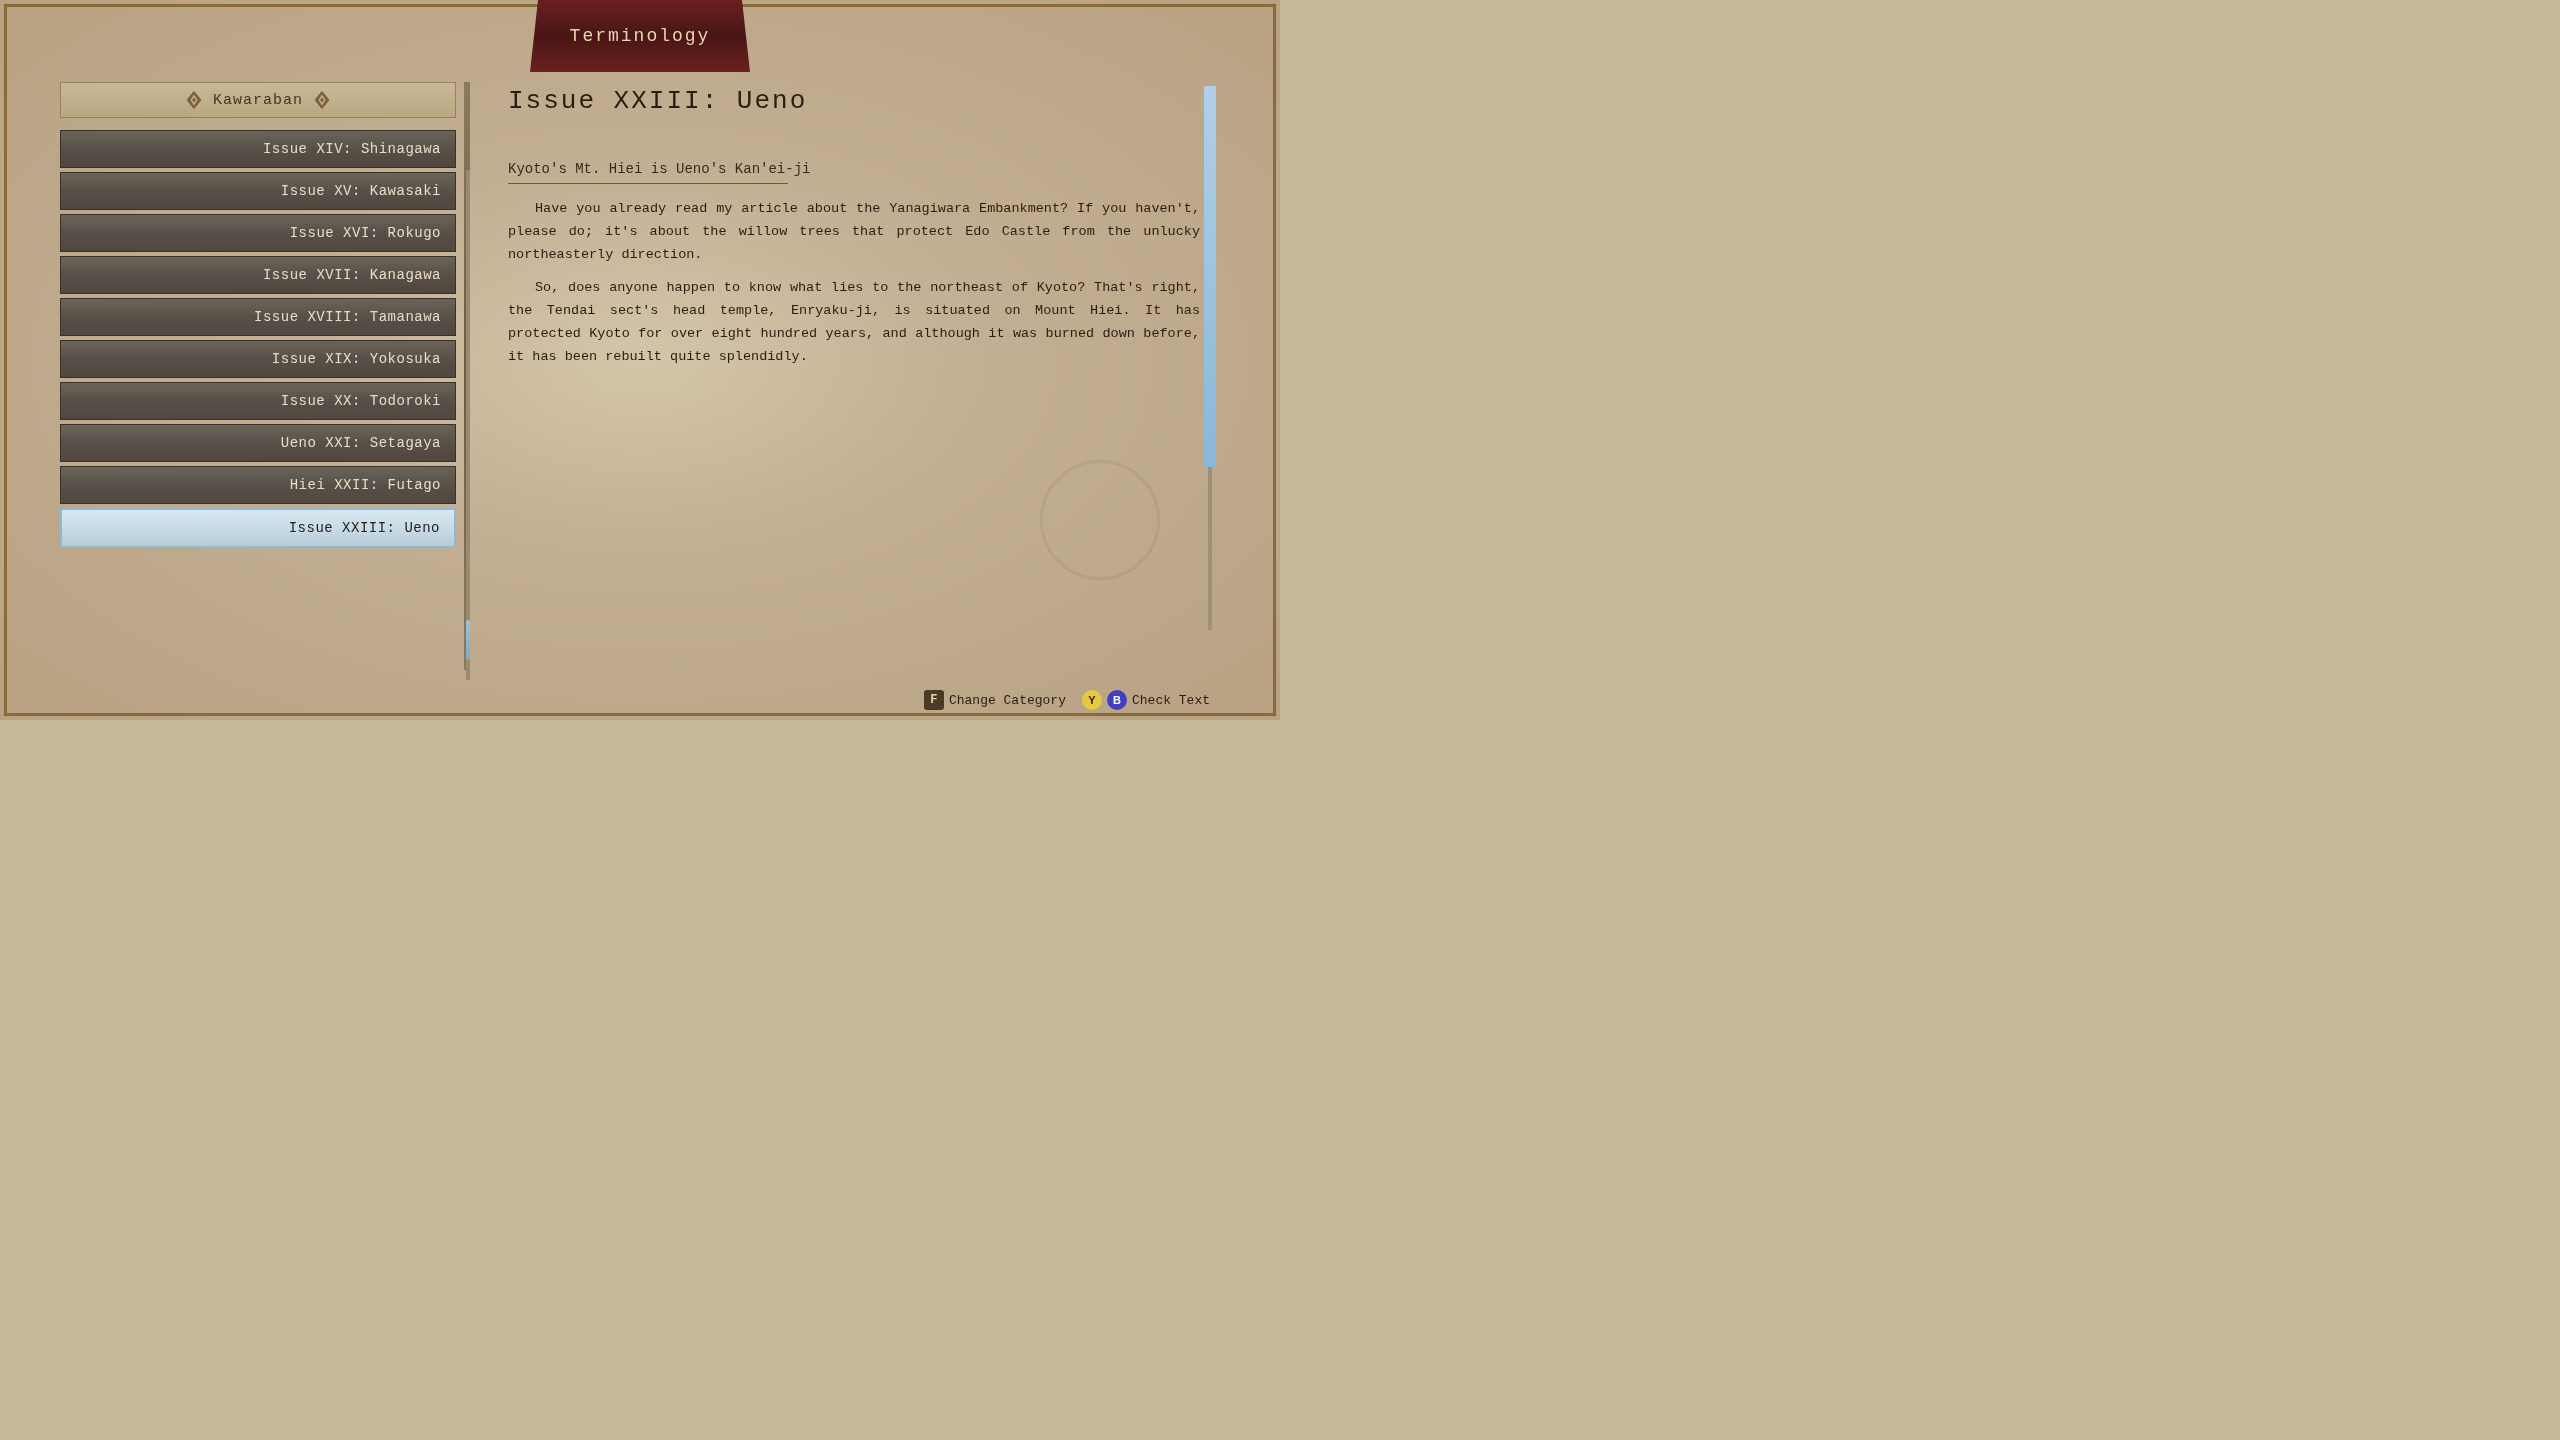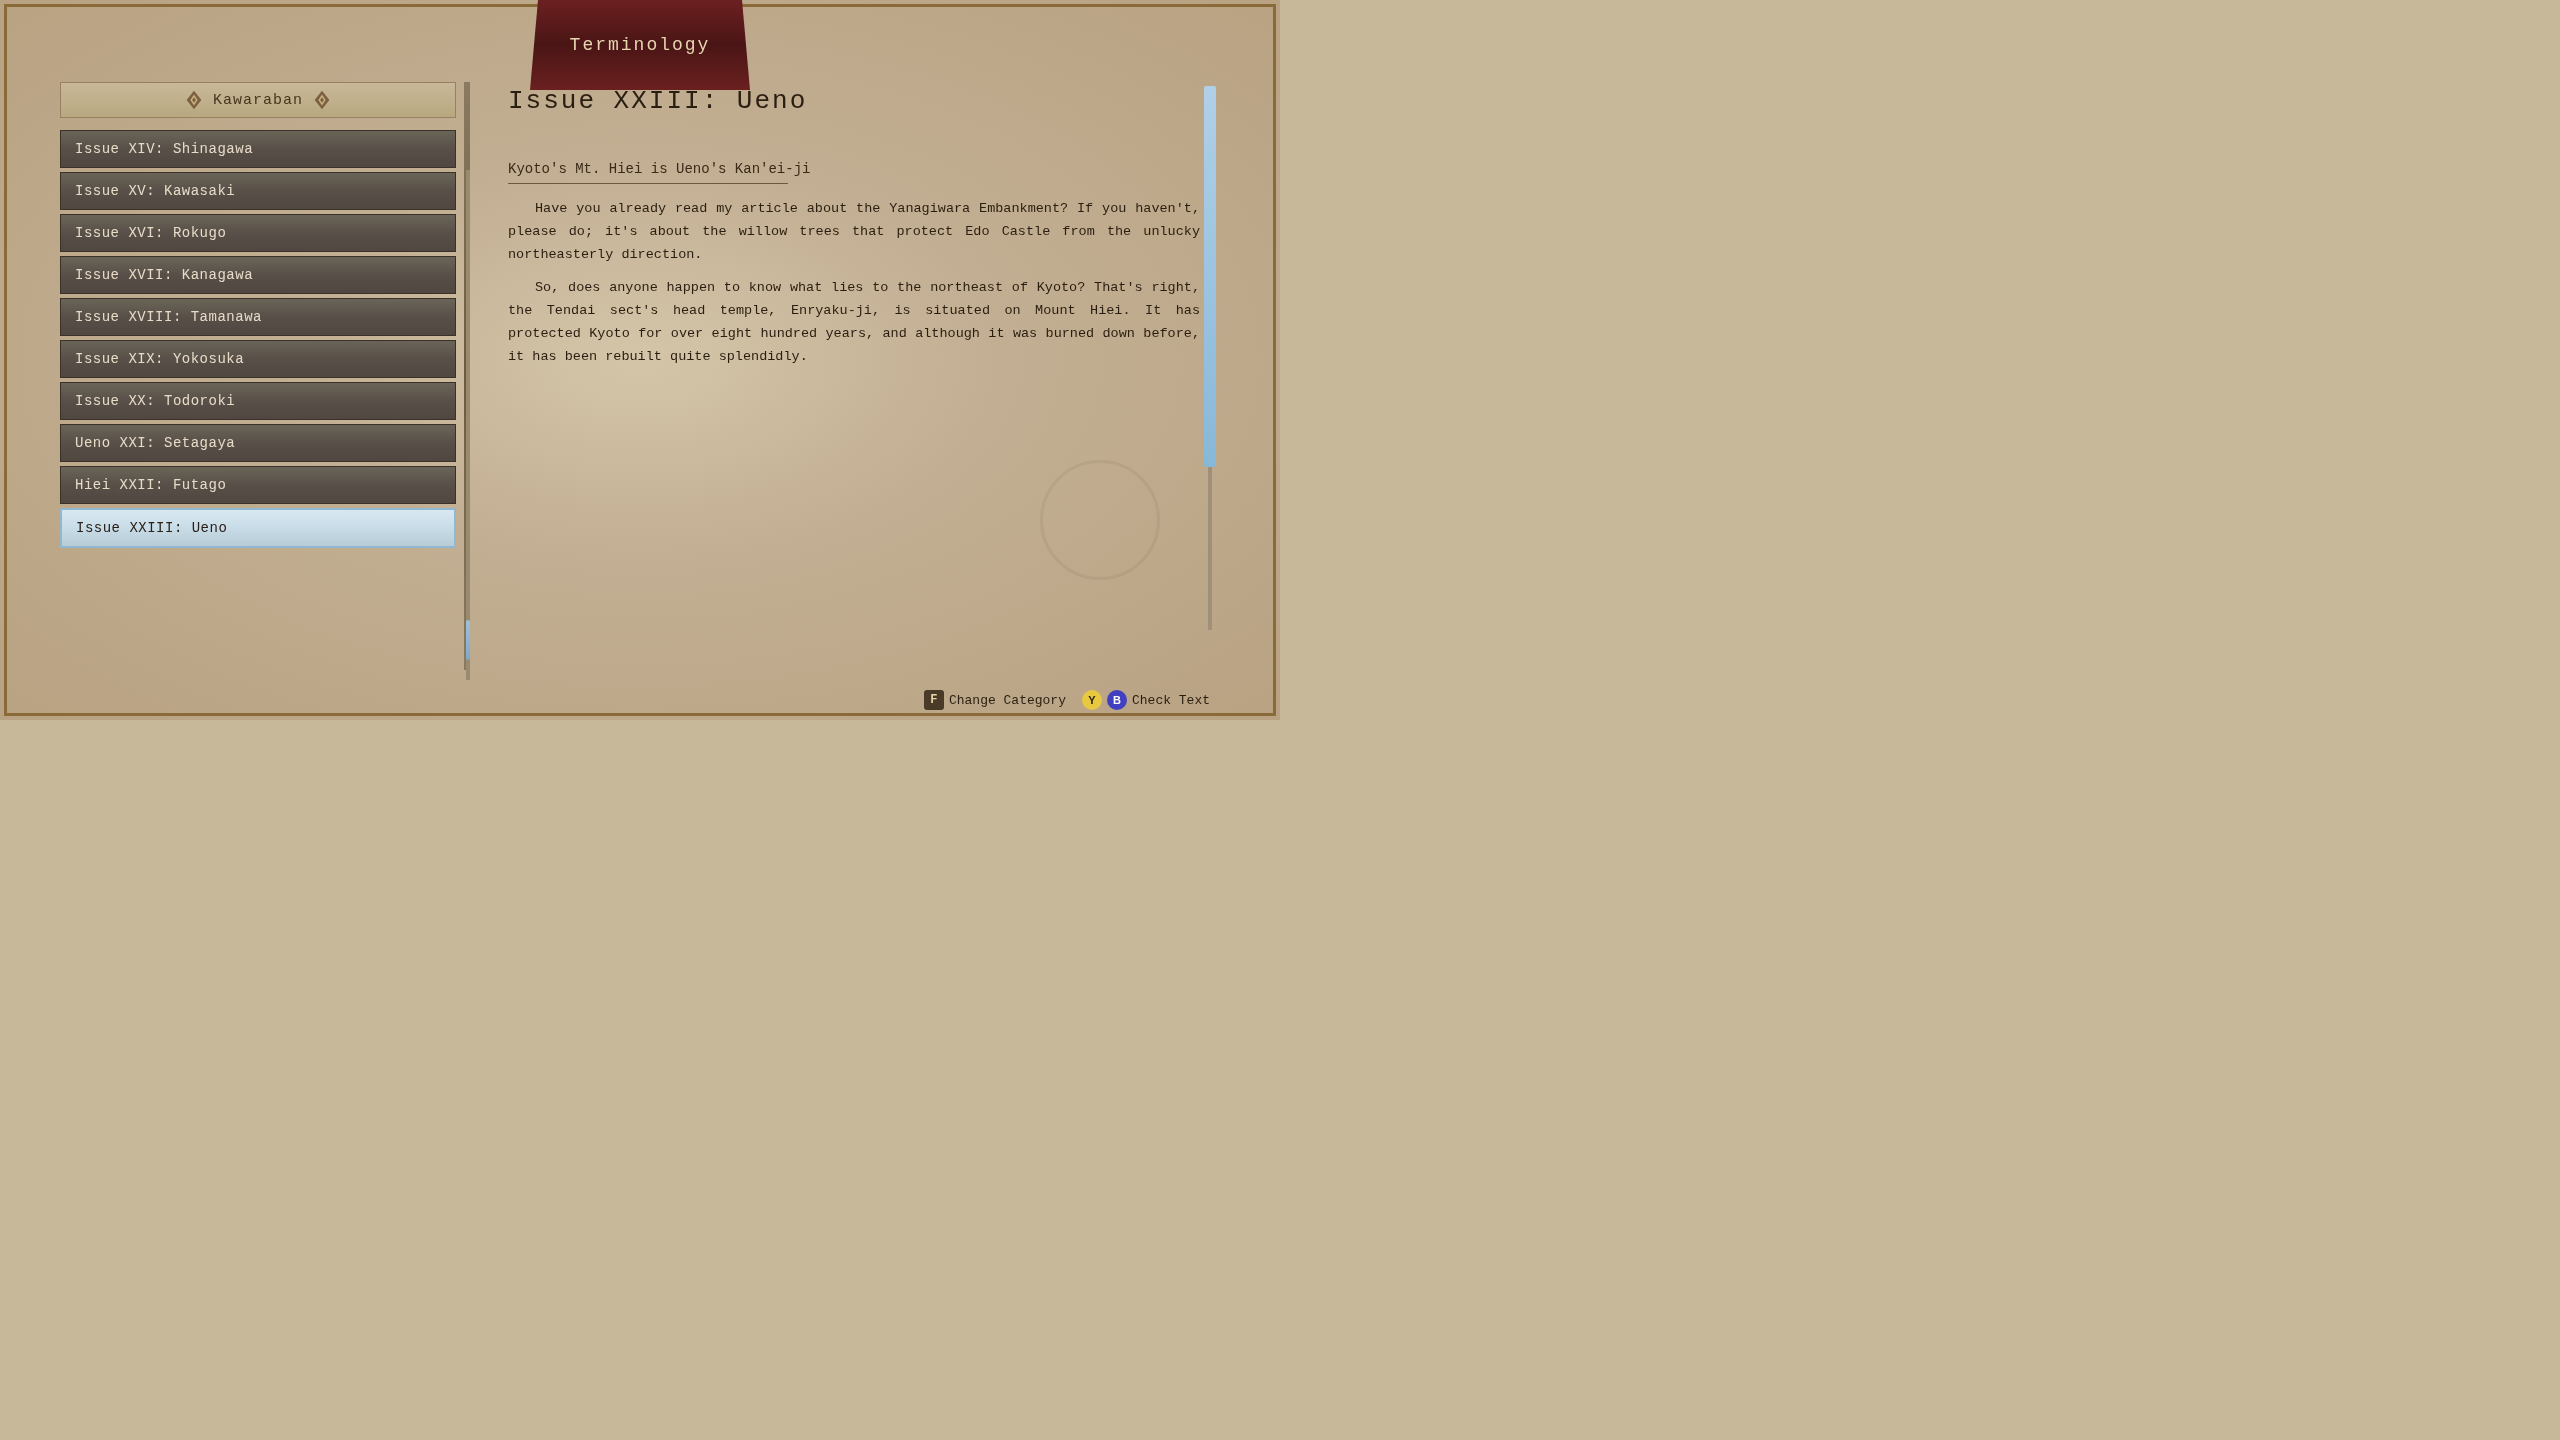--- a/index.html
+++ b/index.html
@@ -28,21 +28,21 @@
       pointer-events: none;
     }
 
     
     .title-banner {
       position: absolute;
       top: 0;
       left: 50%;
       transform: translateX(-50%);
       width: 220px;
-      height: 90px;
+      height: 72px;
       background: linear-gradient(180deg, #6b2020 0%, #4a1515 50%, #6b2020 100%);
       clip-path: polygon(8px 0%, calc(100% - 8px) 0%, 100% 100%, 0% 100%);
       display: flex;
       align-items: center;
       justify-content: center;
       z-index: 10;
     }
 
     .title-banner::before {
       content: '';
@@ -109,20 +109,21 @@
       letter-spacing: 1px;
     }
 
     
     .list-container {
       display: flex;
       flex-direction: column;
       gap: 4px;
       flex: 1;
       position: relative;
+      text-align: right;
     }
 
     .list-item {
       padding: 10px 14px;
       background: linear-gradient(180deg, #6a6458 0%, #585048 50%, #504840 100%);
       border: 1px solid #3a3228;
       color: #e8dcc8;
       font-size: 14px;
       font-family: 'Courier New', Courier, monospace;
       letter-spacing: 0.5px;

